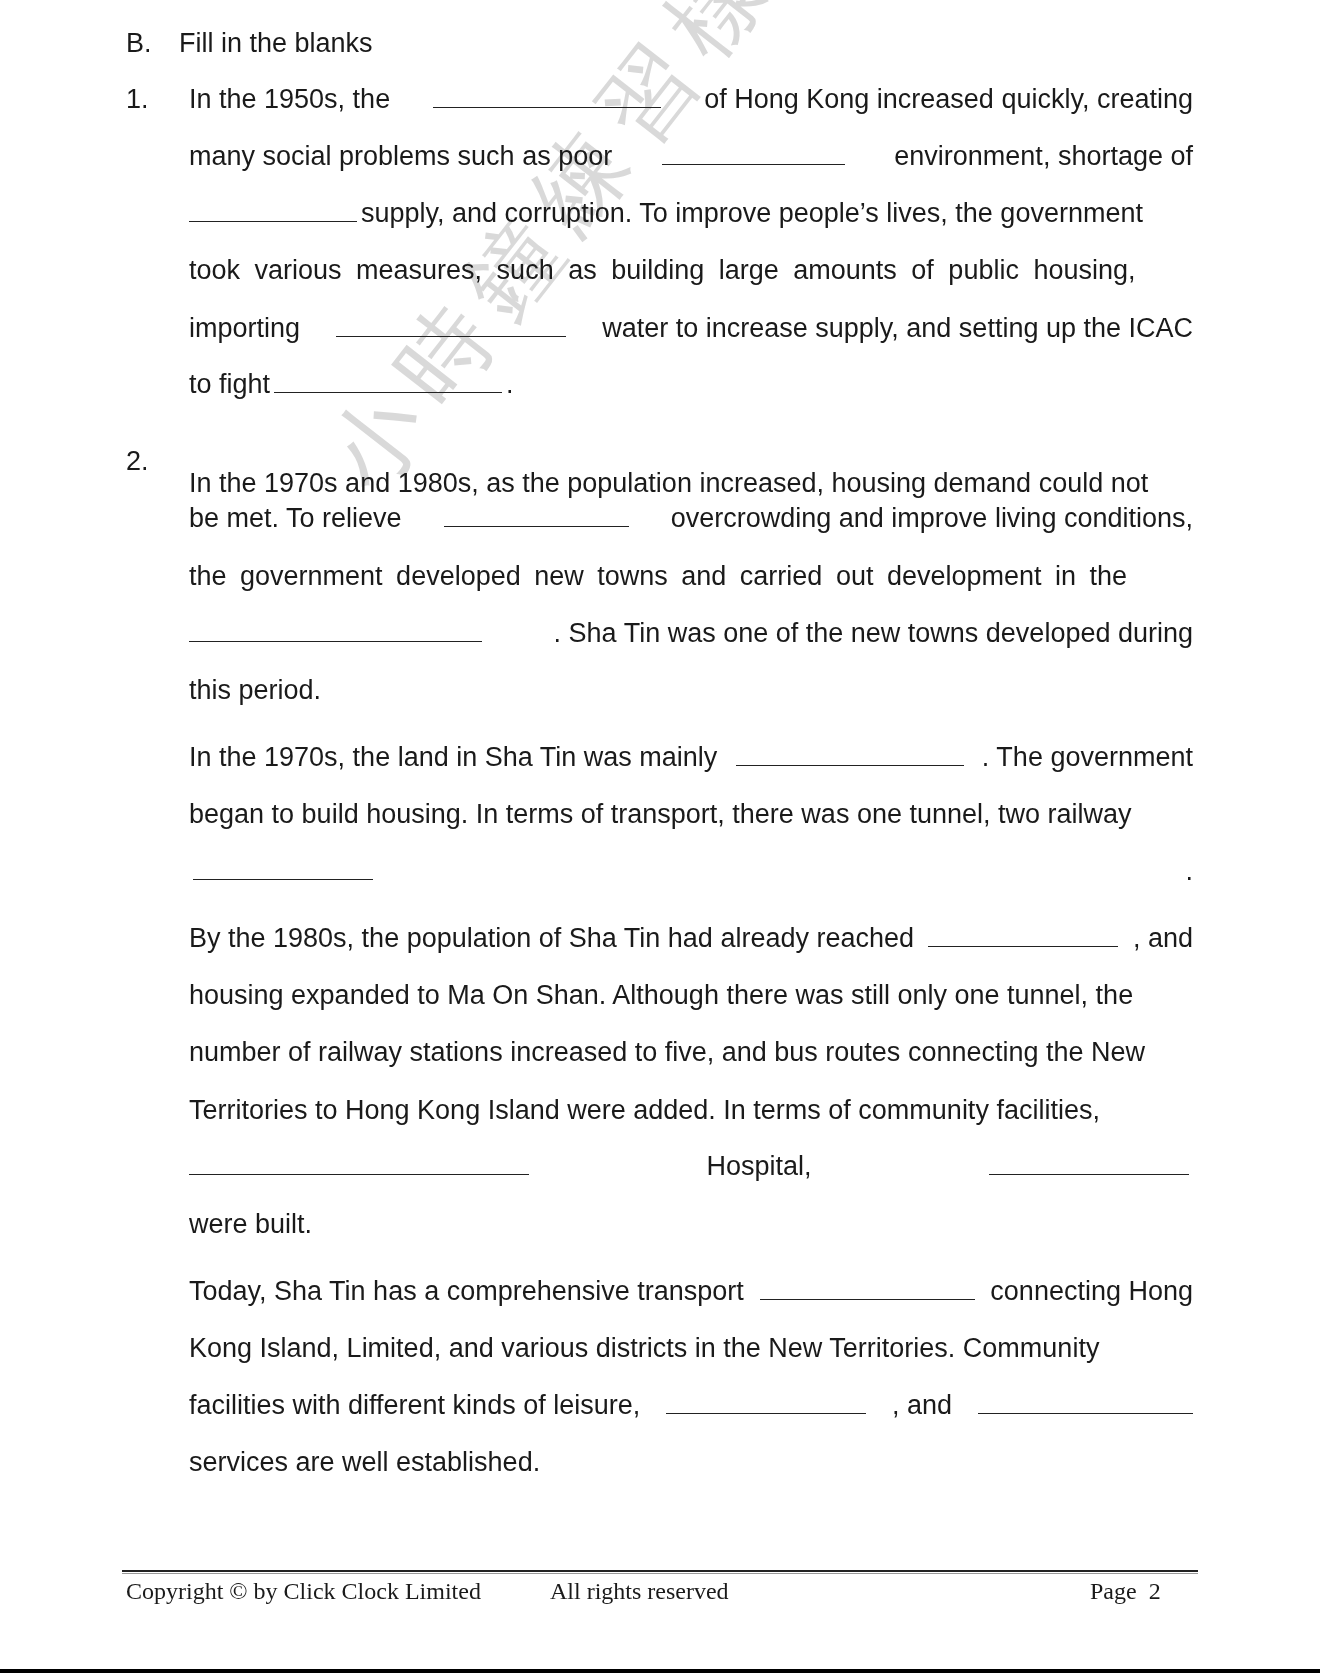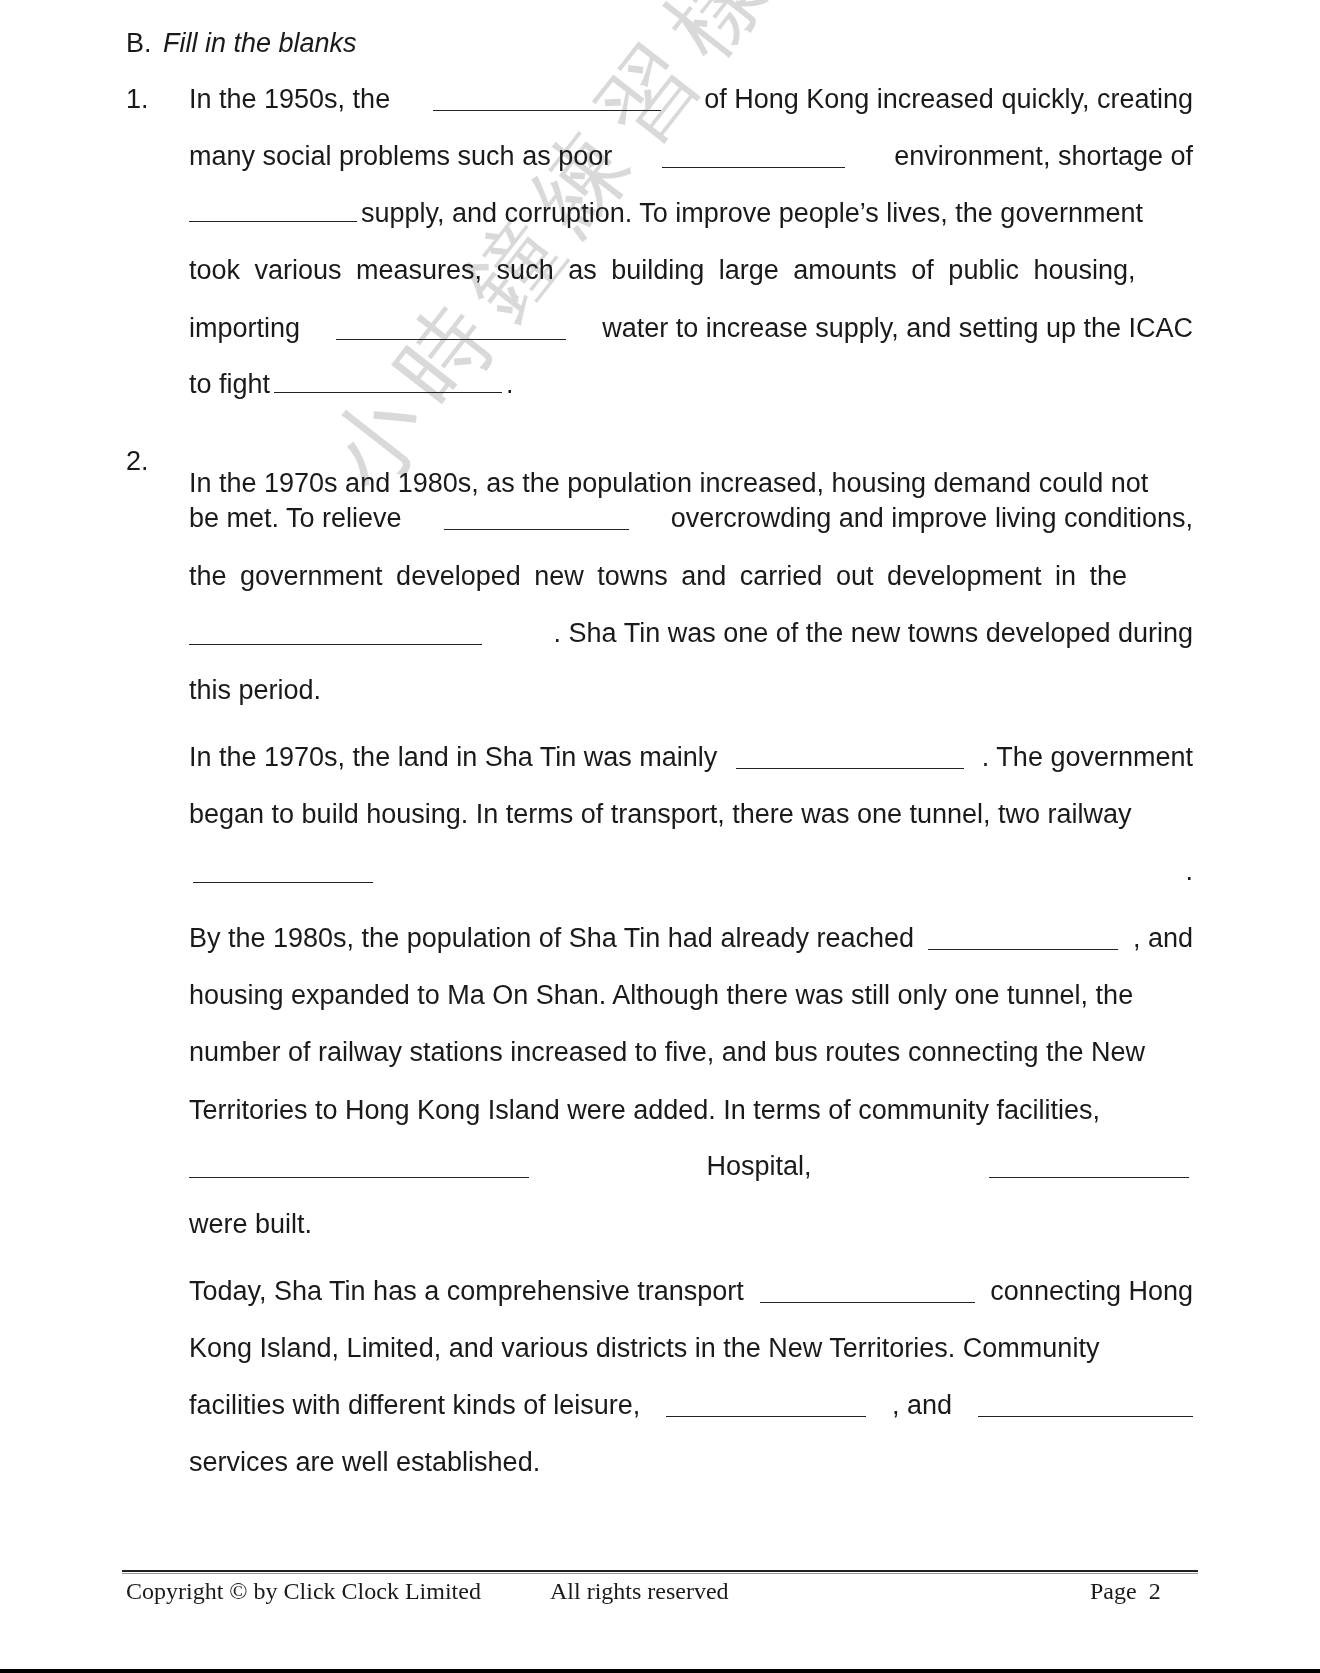--- a/index.html
+++ b/index.html
@@ -1,24 +1,24 @@
 <!DOCTYPE html>
 <html><head>
 <meta charset="utf-8">
 <style>
   html,body{margin:0;padding:0;}
   body{width:1320px;height:1673px;position:relative;background:#fff;overflow:hidden;
        font-family:"Liberation Sans",sans-serif;color:#1a1a1a;}
   .ln{position:absolute;left:189px;width:1004px;font-size:27px;line-height:34px;white-space:nowrap;
       display:flex;align-items:baseline;}
-  .ln.just{justify-content:space-between;align-items:center;}
+  .ln.just{justify-content:space-between;}
   .ln span{white-space:pre;}
   .blank{display:inline-block;border-bottom:1.5px solid #222;height:22px;vertical-align:baseline;margin:0 4px;}
   .num{position:absolute;left:126px;font-size:27px;line-height:34px;}
-  .heading{position:absolute;left:163px;font-size:27px;line-height:34px;font-style:italic;}
+  .heading{position:absolute;left:179px;font-size:27px;line-height:34px;}
   .footer-rule{position:absolute;left:122px;width:1076px;top:1570px;height:2px;background:#222;}
   .footer-rule2{position:absolute;left:122px;width:1076px;top:1573px;height:1px;background:#999;}
   .footer{position:absolute;top:1576px;font-size:24px;line-height:30px;font-family:Liberation Serif, serif;}
   .bottom-bar{position:absolute;left:0;top:1669px;width:1320px;height:4px;background:#000;}
   .wm{position:absolute;left:300px;top:440px;font-size:92px;color:rgba(120,120,120,0.28);
       transform:rotate(-52deg);transform-origin:left top;letter-spacing:18px;white-space:nowrap;
       font-family:"DejaVu Serif",serif;pointer-events:none;}
 </style>
 </head>
 <body>

